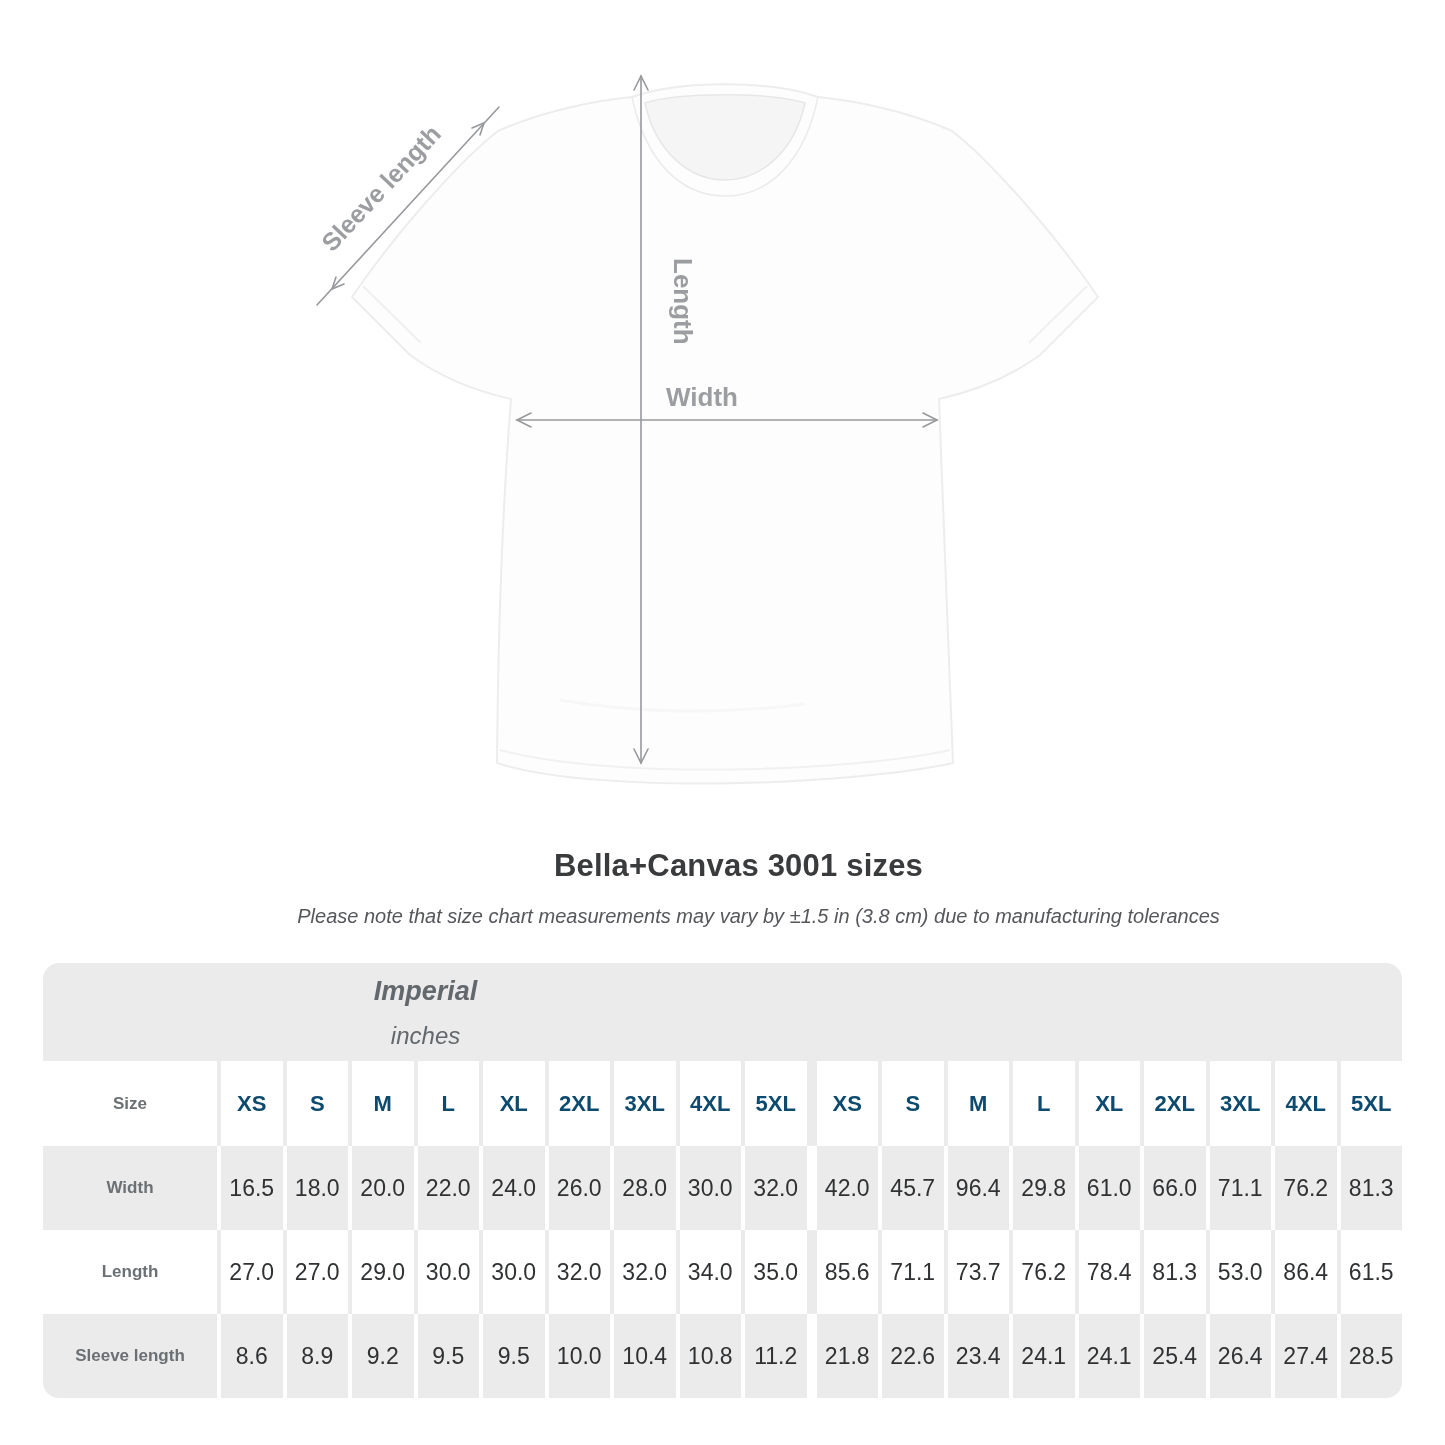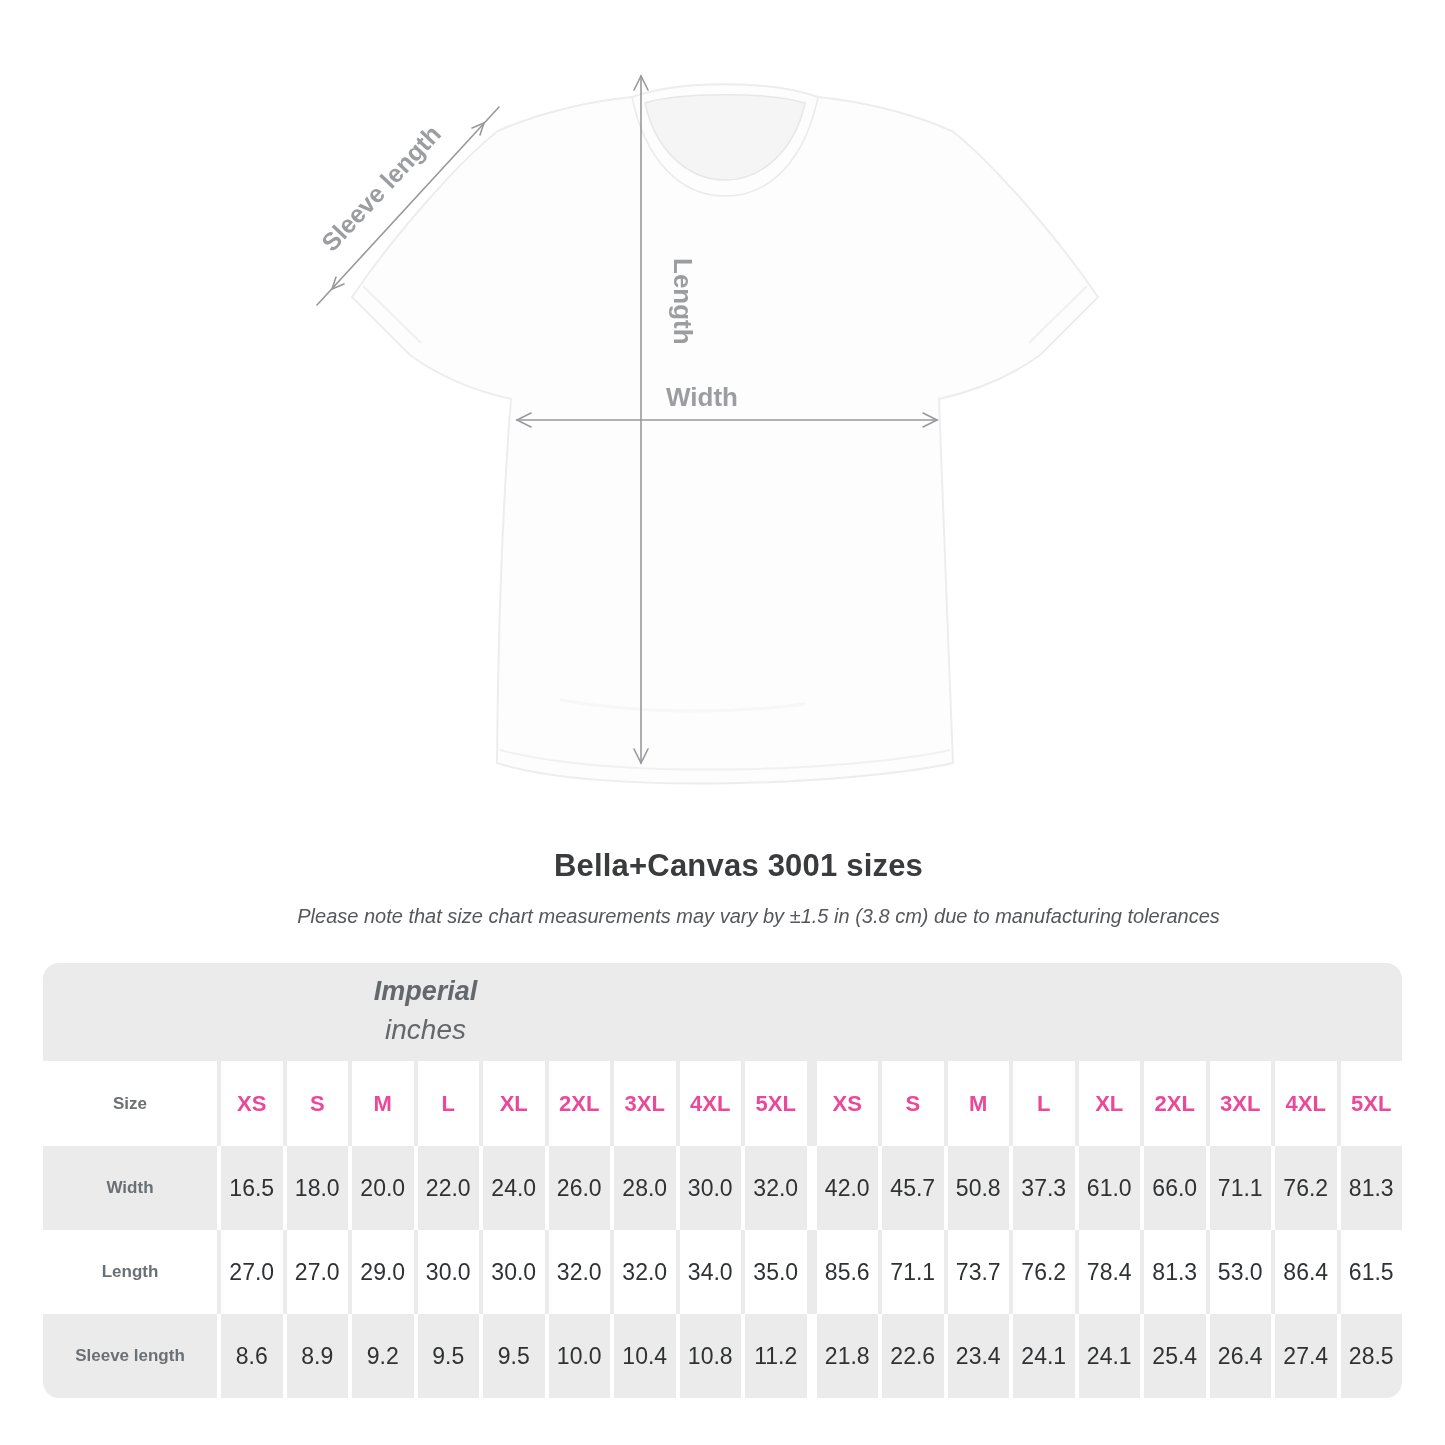--- a/index.html
+++ b/index.html
@@ -17,32 +17,32 @@
 
   
   .sizetable{position:absolute;left:43px;top:963px;width:1359px;height:435px;
              border-radius:16px;overflow:hidden;display:flex;flex-direction:column;}
   .band{display:flex;height:98px;background:#ebebeb;}
   .band>div{display:flex;flex-direction:column;align-items:center;justify-content:flex-start;
             padding-top:13px;color:#63686c;}
   .band .g1{width:56.3%;}
   .band .g2{width:43.7%;}
   .band b{font-size:27px;font-style:italic;font-weight:bold;}
-  .band span{font-size:28px;font-style:italic;margin-top:7px;}
+  .band span{font-size:24px;font-style:italic;margin-top:15px;}
 
   .trow{display:flex;}
   .trow>div{background:var(--cellbg);display:flex;align-items:center;justify-content:center;}
   .trow>div+div{border-left:4px solid var(--sep);}
   .trow .ms{border-left-width:10px;}
   .trow.white{--cellbg:#ffffff;--sep:#ebebeb;}
   .trow.gray{--cellbg:#ebebeb;--sep:#ffffff;}
   .trow .lbl{width:174px;flex:none;font-weight:bold;font-size:17px;color:#6b7074;}
   .trow .c{flex:1;font-size:23px;color:#2f3133;}
   .trow.hdr{height:85px;}
-  .trow.hdr .c{font-weight:bold;font-size:22px;color:#ec4899;}
+  .trow.hdr .c{font-weight:bold;font-size:22px;color:#0c4a6e;}
   .trow.dr{height:84px;}
 </style>
 </head>
 <body>
 
 <svg class="diagram" viewBox="0 0 1445 845" xmlns="http://www.w3.org/2000/svg">
 
   <g>
     <path d="M632,97 C600,100 545,110 498,131
              C458,162 392,238 352,297
@@ -130,22 +130,22 @@
     <div class="c">18.0</div>
     <div class="c">20.0</div>
     <div class="c">22.0</div>
     <div class="c">24.0</div>
     <div class="c">26.0</div>
     <div class="c">28.0</div>
     <div class="c">30.0</div>
     <div class="c">32.0</div>
     <div class="c ms">42.0</div>
     <div class="c">45.7</div>
-    <div class="c">50.8</div>
-    <div class="c">37.3</div>
+    <div class="c">96.4</div>
+    <div class="c">29.8</div>
     <div class="c">61.0</div>
     <div class="c">66.0</div>
     <div class="c">71.1</div>
     <div class="c">76.2</div>
     <div class="c">81.3</div>
   </div>
 
   <div class="trow dr white">
     <div class="lbl">Length</div>
     <div class="c">27.0</div>

